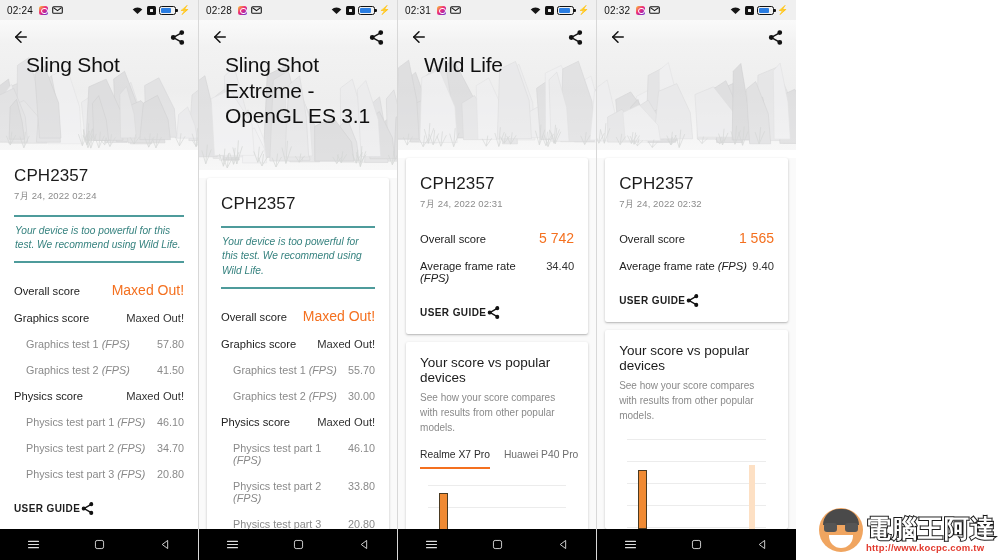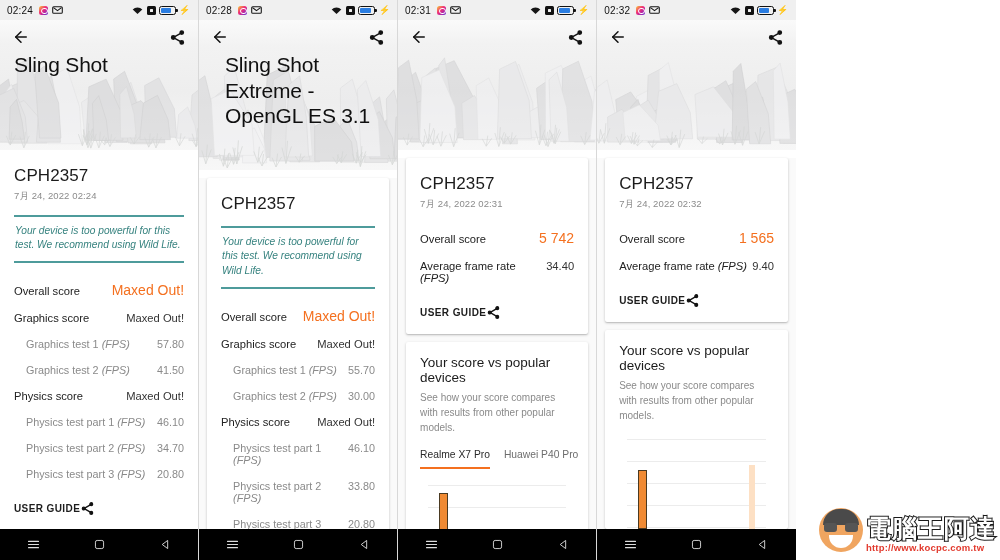--- a/index.html
+++ b/index.html
@@ -80,21 +80,21 @@
     opacity: .55;
   }
   .hero-bar {
     display:flex; align-items:center; justify-content:space-between;
     padding: 8px 12px 0 12px; position: relative; z-index: 3;
   }
   .back-arrow { width:18px; height:18px; cursor:pointer; }
   .share-icon { width:17px; height:17px; cursor:pointer; }
   .hero-title {
     position: relative; z-index: 3;
-    padding: 6px 14px 0 14px;
+    padding: 6px 14px 0 26px;
     font-size: 21px; font-weight: 400; color: #101010;
     line-height: 1.22;
     letter-spacing: -.2px;
   }
   .screen.s2 .hero-title { font-size: 21px; padding-left: 26px; }
 
   
   .body-area { position: relative; background:#fafafa; }
   .card {
     background: #ffffff;
@@ -593,20 +593,21 @@
               <path d="M19 12H5"></path>
               <path d="M12 19l-7-7 7-7"></path>
             </svg></span>
           <span class="share-icon"><svg viewBox="0 0 24 24" width="17" height="17" fill="none" stroke="#121212" stroke-width="2" stroke-linecap="round" stroke-linejoin="round">
               <circle cx="18" cy="5" r="2.4" fill="#121212"></circle>
               <circle cx="6" cy="12" r="2.4" fill="#121212"></circle>
               <circle cx="18" cy="19" r="2.4" fill="#121212"></circle>
               <path d="M8.2 10.9l7.6-4.4M8.2 13.1l7.6 4.4"></path>
             </svg></span>
         </div>
+        <div class="hero-title">Wild Life</div>
       </div>
       <div class="body-area">
         <div class="card elev">
           <div class="dev-name">CPH2357</div>
           <div class="dev-date">7月 24, 2022 02:31</div>
           <div class="rows">
             <div class="row score">
               <span class="lbl">Overall score</span>
               <span class="val">5 742</span>
             </div>

